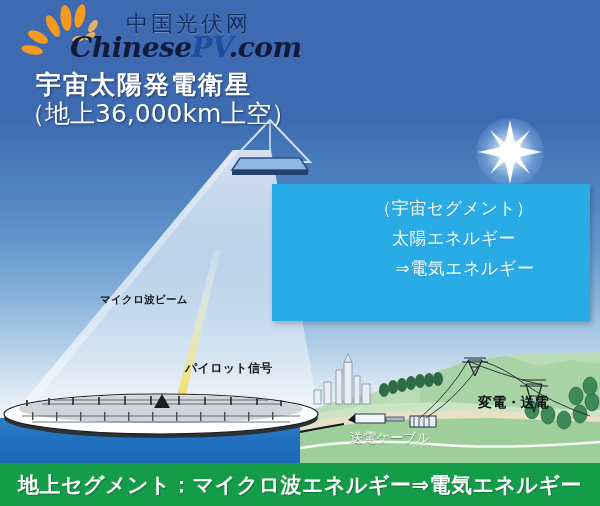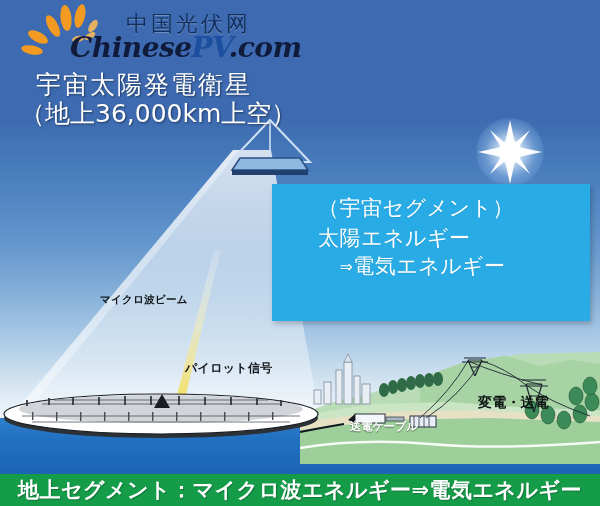--- a/index.html
+++ b/index.html
@@ -6,20 +6,21 @@
   html, body {
     width: 600px; height: 506px;
     font-family: "DejaVu Sans", "Liberation Sans", sans-serif;
     overflow: hidden;
     background: #2f63ad;
   }
   #stage {
     position: relative;
     width: 600px; height: 506px;
     overflow: hidden;
+    text-align: center;
   }
 
   
   .sky-top {
     position: absolute; left: 0; top: 0; width: 600px; height: 120px;
     background: #3d6ab0;
   }
   .sky-grad {
     position: absolute; left: 0; top: 118px; width: 600px; height: 310px;
     background: linear-gradient(to bottom,
@@ -68,29 +69,29 @@
 
   
   .infobox {
     position: absolute; left: 272px; top: 184px; width: 318px; height: 137px;
     background: #29ace6;
     box-shadow: 2px 3px 5px rgba(0,0,0,0.22);
     padding: 9px 0 0 14px;
   }
   .infobox .line {
     color: #ffffff;
-    font-size: 21px;
+    font-size: 17px;
     line-height: 30px;
     letter-spacing: 0.5px;
     font-weight: 500;
     white-space: nowrap;
     text-shadow: 0 1px 1px rgba(0,0,0,0.10);
     margin-left: 32px;
   }
-  .infobox .ind1 { padding-left: 22px; font-family: Liberation Mono, monospace; }
+  .infobox .ind1 { padding-left: 22px; }
   .infobox .ind2 { padding-left: 44px; }
 
   
   .logo-wrap { position: absolute; left: 18px; top: 4px; width: 270px; height: 60px; }
   .logo-petals { position: absolute; left: 0px; top: 0px; width: 96px; height: 56px; }
   .logo-cn {
     position: absolute; left: 108px; top: 5px;
     font-size: 22px; color: #12305f; letter-spacing: 3px;
     font-family: "DejaVu Sans", "Liberation Sans", sans-serif;
     text-shadow: 0 1px 0 rgba(255,255,255,0.25);
@@ -99,21 +100,21 @@
     position: absolute; left: 52px; top: 27px;
     font-family: "DejaVu Serif", "Liberation Serif", serif;
     font-style: italic; font-weight: bold;
     font-size: 28px; color: #101b3c;
     letter-spacing: -0.5px;
   }
   .logo-en .pv { color: #1c4fa0; }
 
   .title-main {
     position: absolute; left: 36px; top: 68px;
-    font-size: 25px; color: #ffffff; font-weight: normal;
+    font-size: 25px; color: #ffffff; font-weight: bold;
     letter-spacing: 2px;
     text-shadow: 1px 1px 2px rgba(0,0,0,0.45);
     white-space: nowrap;
   }
   .title-sub {
     position: absolute; left: 20px; top: 97px;
     font-size: 25px; color: #ffffff; font-weight: normal;
     letter-spacing: 0px;
     text-shadow: 1px 1px 2px rgba(0,0,0,0.45);
     white-space: nowrap;
@@ -122,29 +123,29 @@
   
   .lbl {
     position: absolute;
     color: #111418;
     font-weight: bold;
     white-space: nowrap;
   }
   .lbl-beam  { left: 100px; top: 293px; font-size: 10.5px; letter-spacing: 0.3px; }
   .lbl-pilot { left: 185px; top: 360px; font-size: 12px; letter-spacing: 0.3px; }
   .lbl-cable {
-    left: 350px; top: 419px; font-size: 11px; color: #ffffff;
-    font-weight: bold; letter-spacing: 0.2px;
+    left: 350px; top: 429px; font-size: 13px; color: #ffffff;
+    font-weight: normal; letter-spacing: 0.2px;
     text-shadow: 0 1px 1px rgba(0,0,0,0.45);
   }
   .lbl-sub   { left: 478px; top: 394px; font-size: 14px; color: #0d1412; letter-spacing: 0.2px; }
 
   
   .banner {
-    position: absolute; left: 0; bottom: 0; width: 600px; height: 32px;
+    position: absolute; left: 0; bottom: 0; width: 600px; height: 43px;
     background: #159c49;
     display: flex; align-items: center; justify-content: center;
   }
   .banner-text {
     color: #ffffff; font-size: 21px; font-weight: bold;
     letter-spacing: 0.5px;
     text-shadow: 1px 1px 1px rgba(0,0,0,0.25);
     white-space: nowrap;
   }
 </style>

